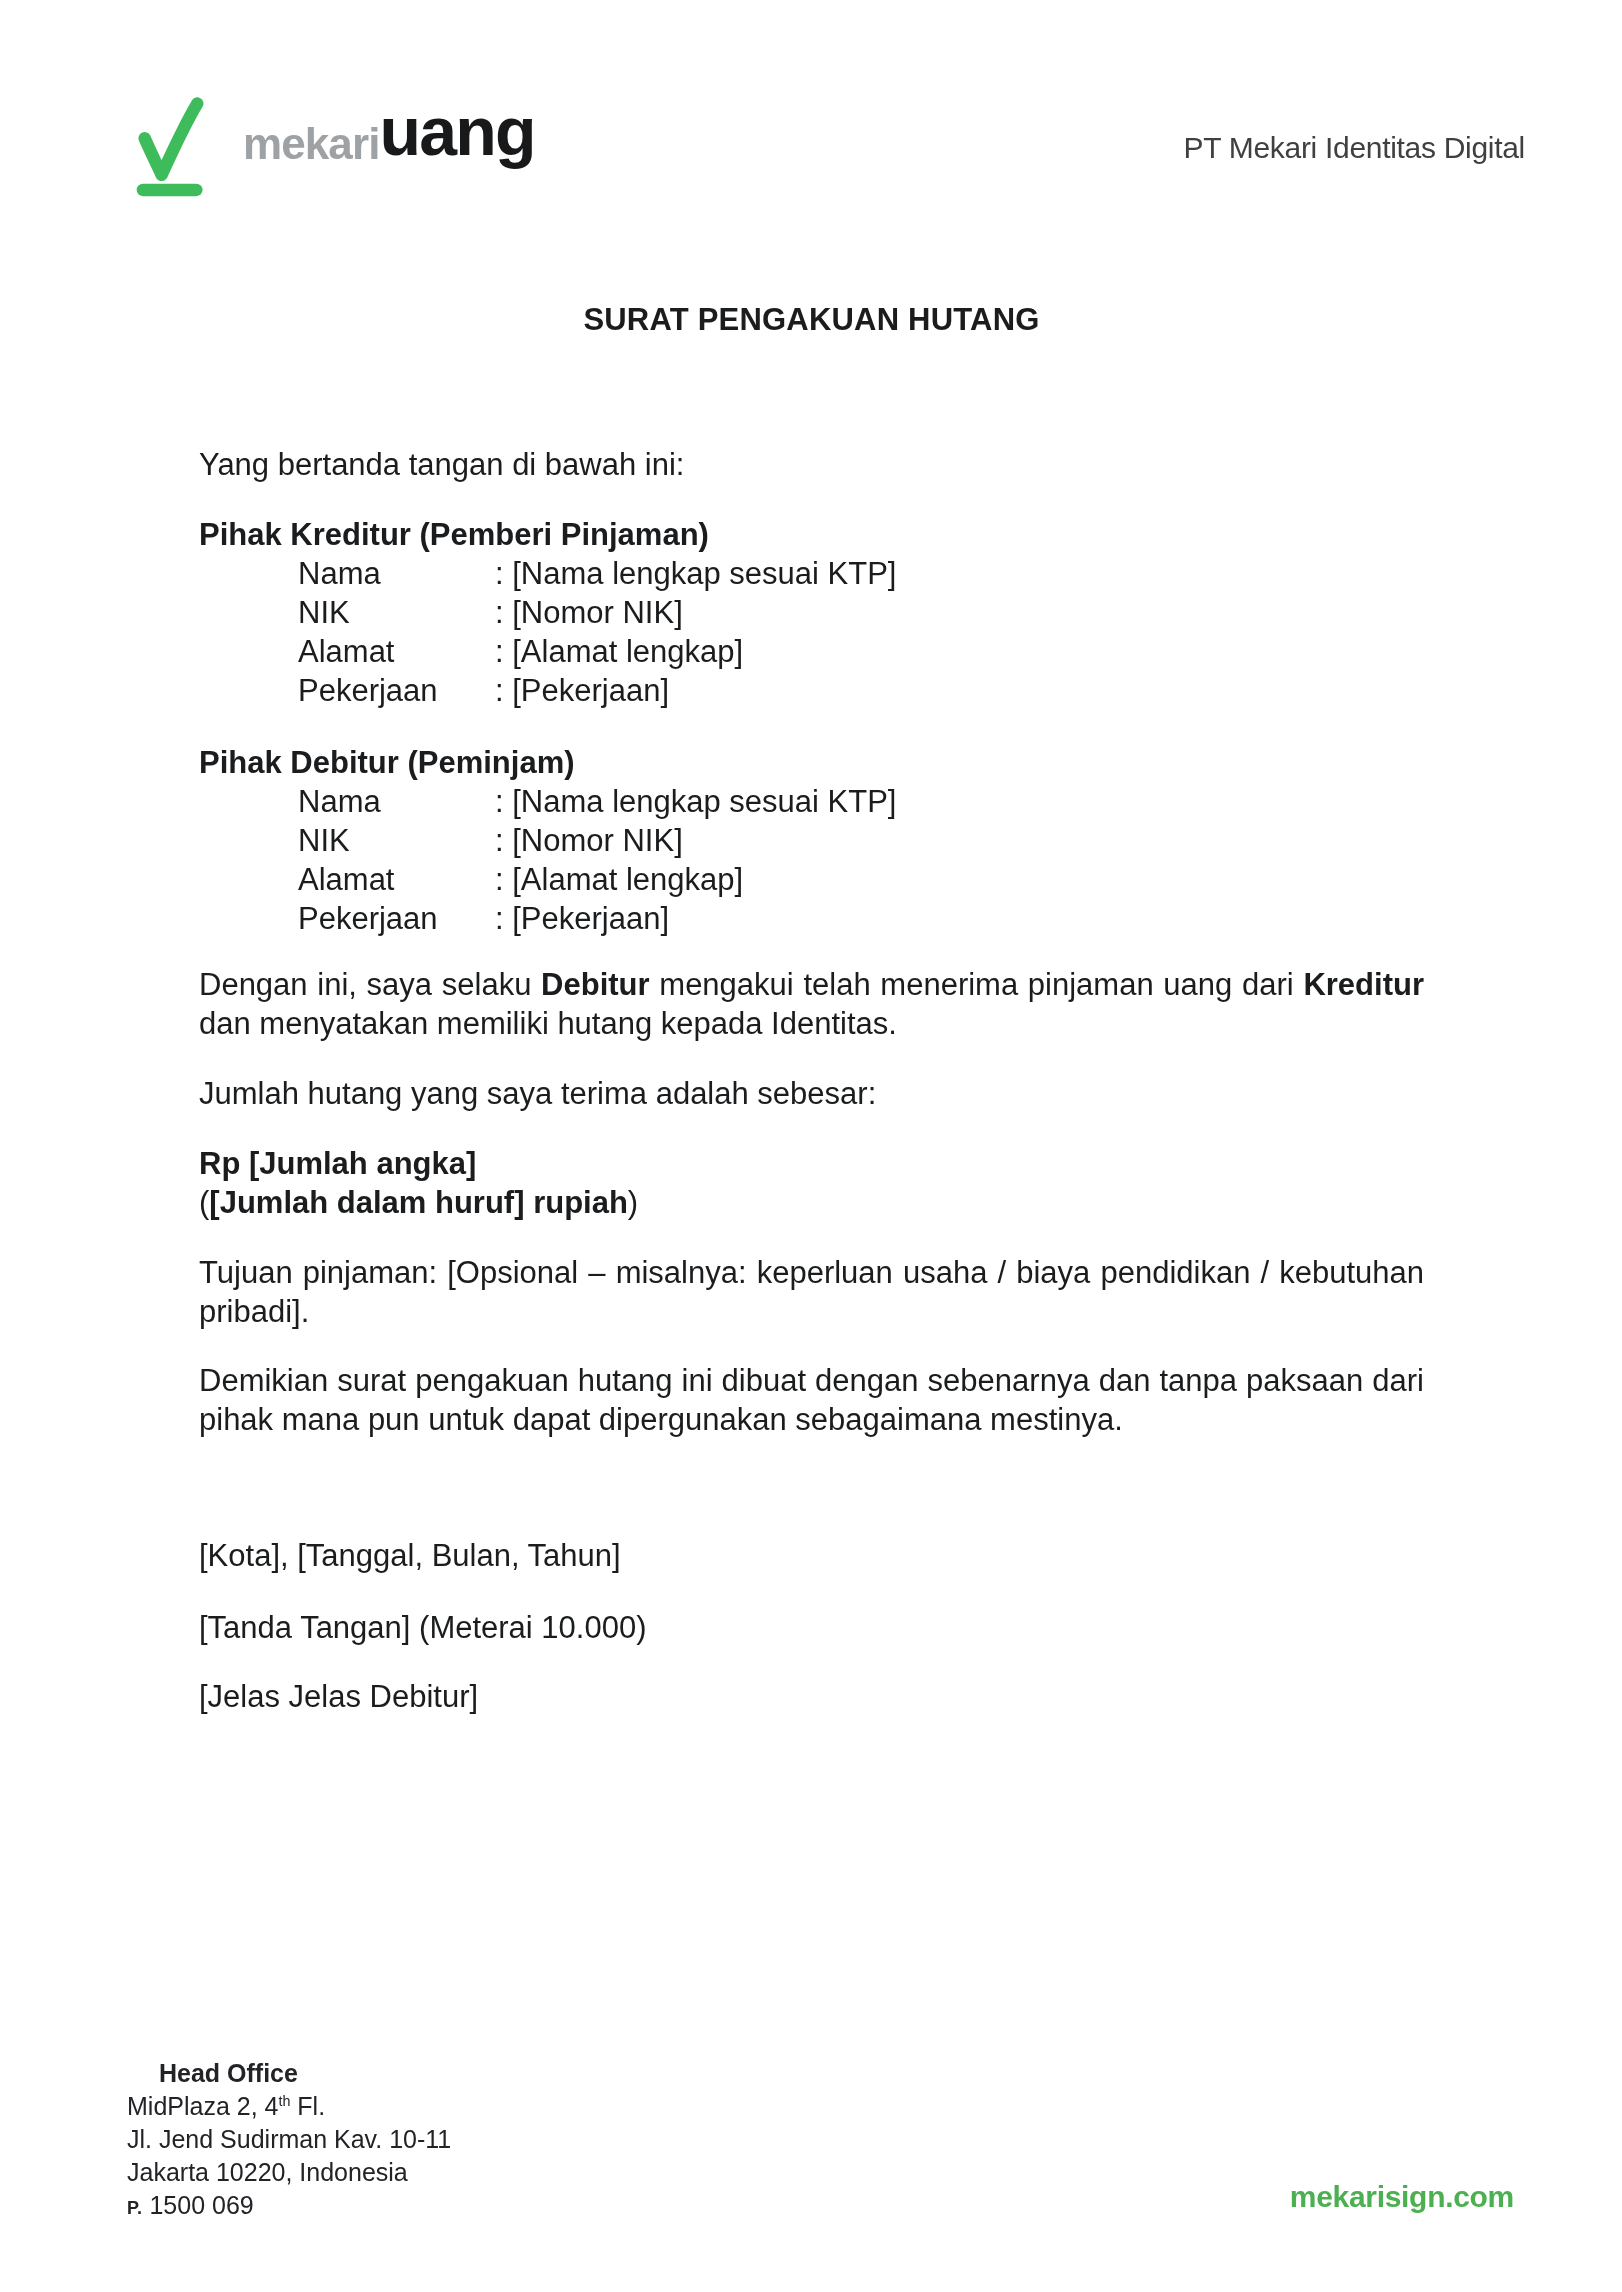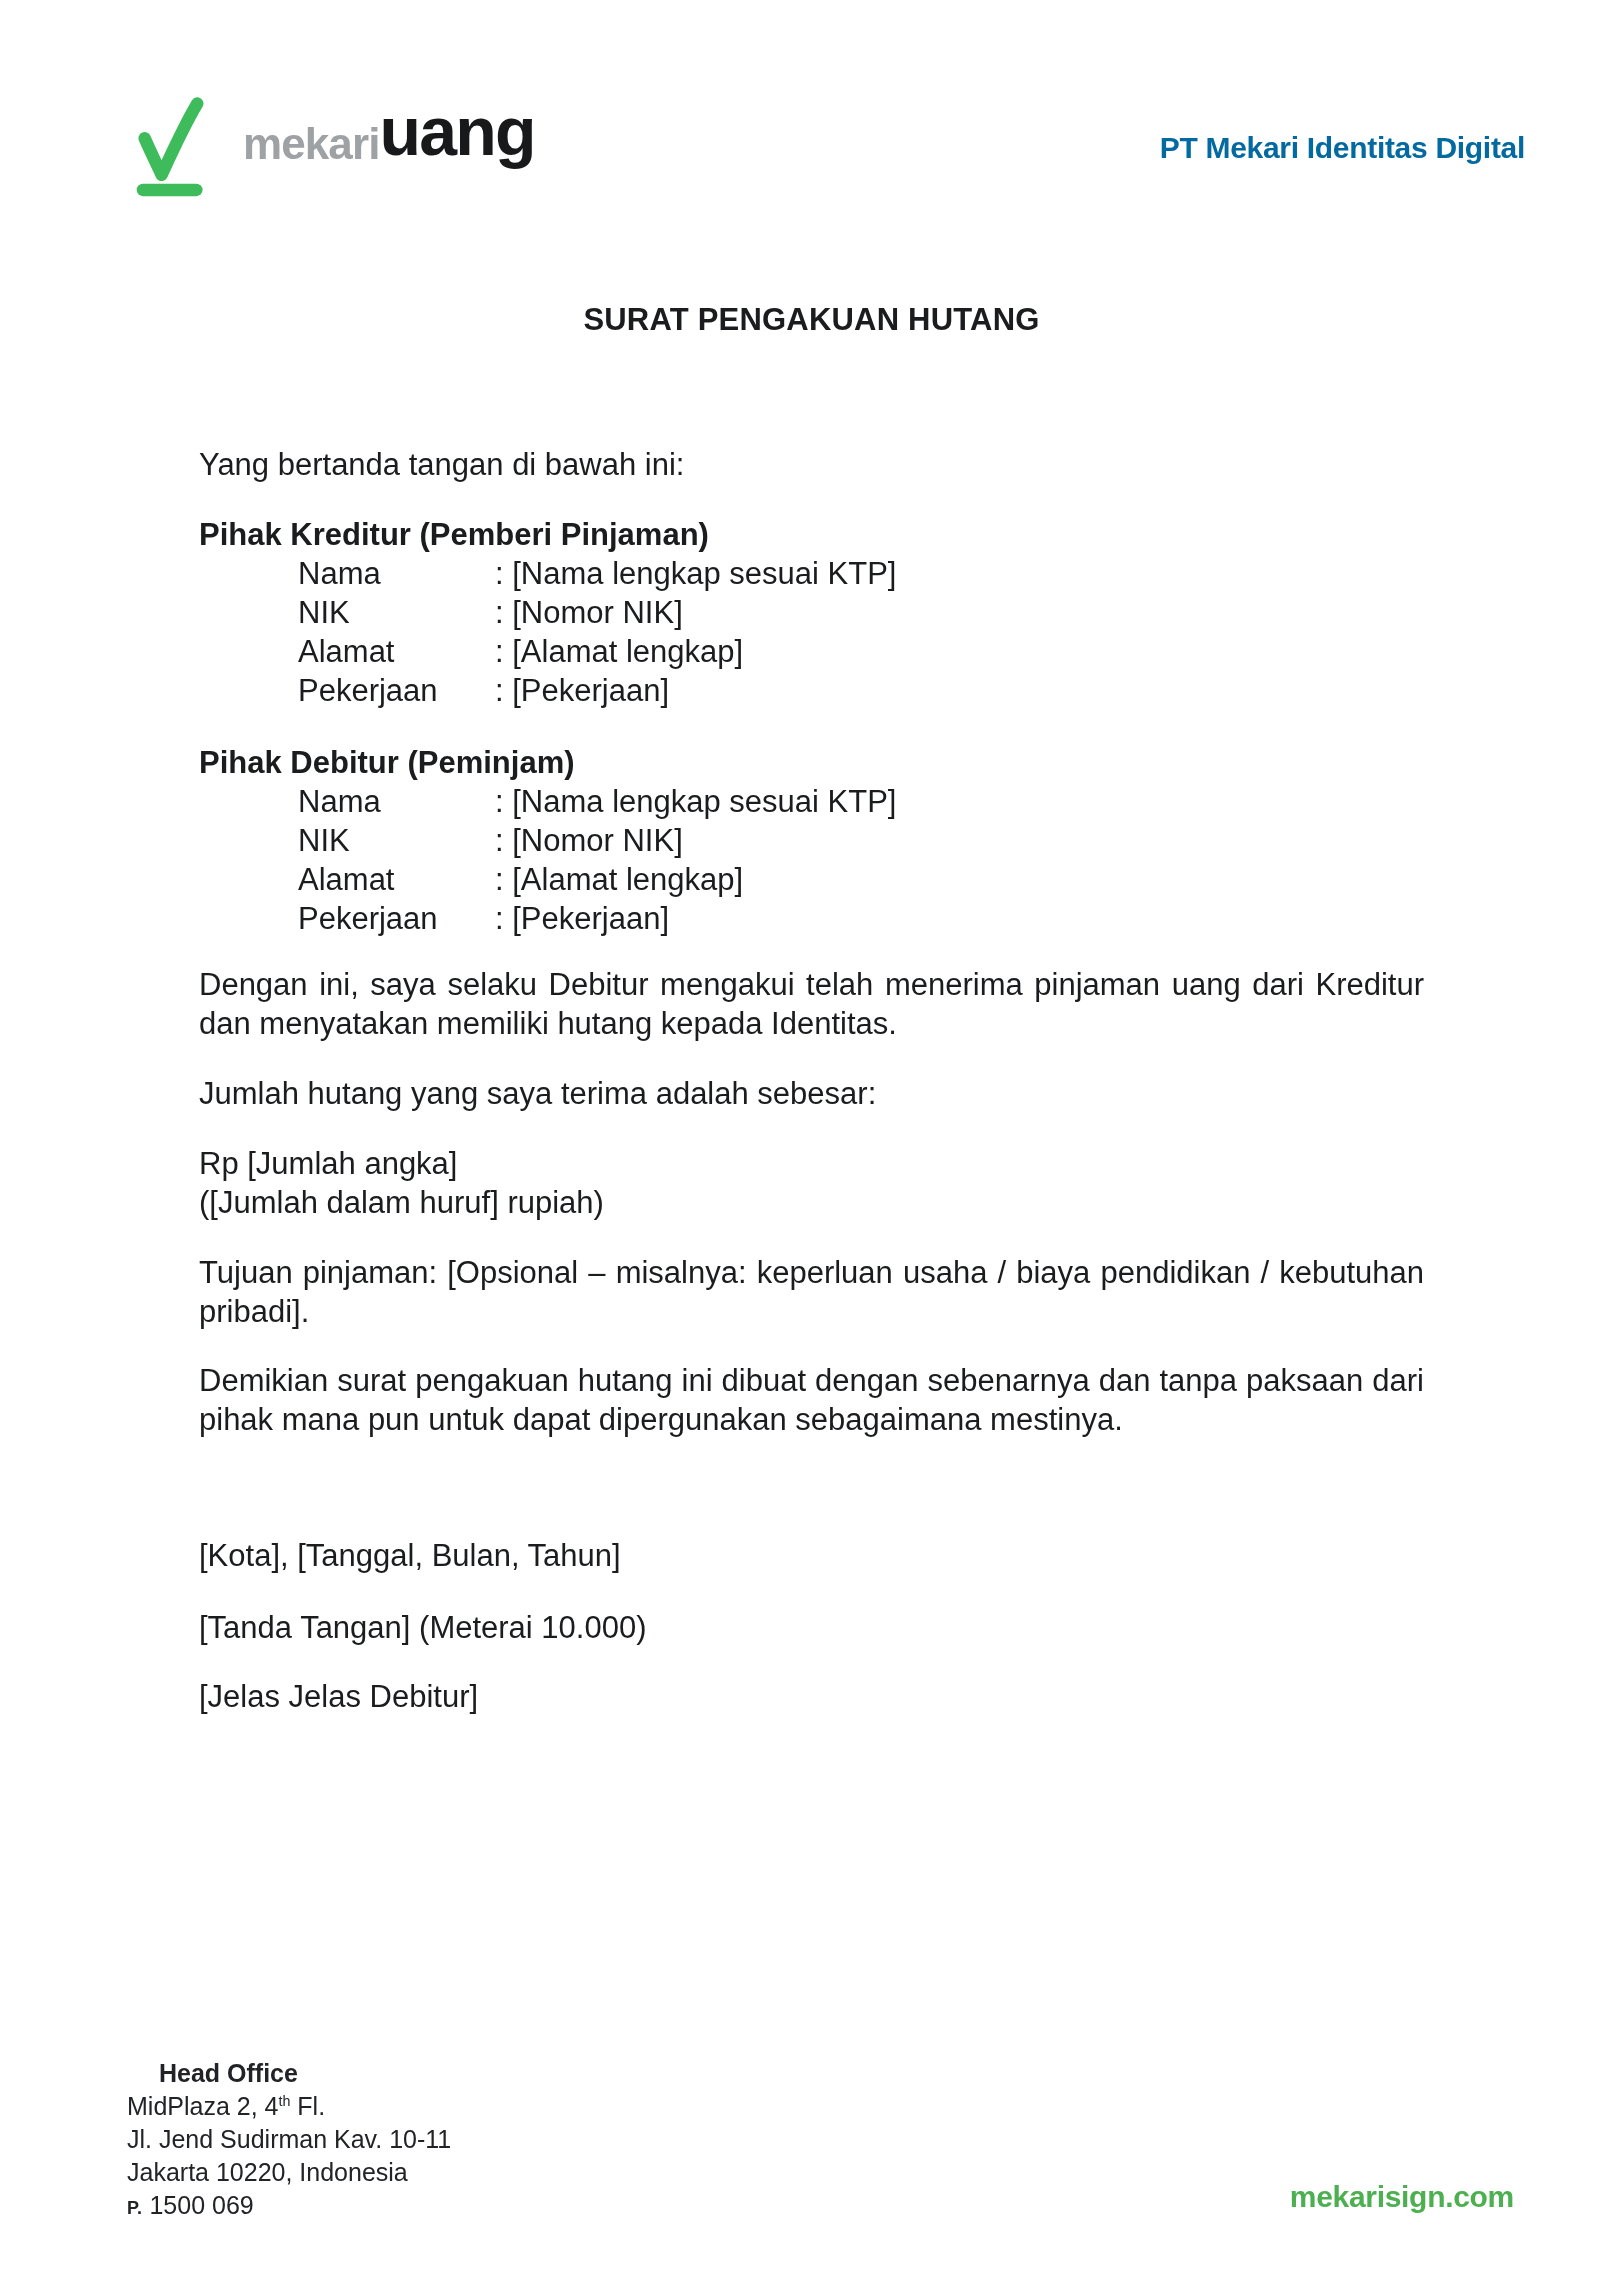--- a/index.html
+++ b/index.html
@@ -13,31 +13,31 @@
   }
   
   .logo{position:absolute;left:134px;top:97px;display:flex;align-items:flex-start;}
   .logo-mark{width:73px;height:104px;flex:0 0 auto;}
   .logo-text{margin-left:36px;display:flex;flex-direction:row;align-items:flex-end;}
   .logo-top{font-size:44px;line-height:47px;font-weight:600;color:#9fa2a5;letter-spacing:-0.9px;}
   .logo-bottom{font-size:68px;line-height:72px;font-weight:700;color:#17191b;letter-spacing:-1.8px;margin-top:-1.8px;}
   
   .company{
     position:absolute;top:131px;right:98px;
-    font-size:30px;font-weight:700;color:#0369a1;letter-spacing:-0.3px;
+    font-size:30px;font-weight:400;color:#404040;letter-spacing:-0.3px;
   }
   
   .doc-title{
     position:absolute;top:302px;left:0;width:100%;
     text-align:center;font-size:31px;font-weight:700;letter-spacing:0.2px;
   }
   
   .content{position:absolute;left:199px;top:0;width:1225px;font-size:31px;line-height:39px;}
   .content .block{position:absolute;left:0;width:1225px;margin:0;}
-  .b{font-weight:400;}
+  .b{font-weight:700;}
   .justify{text-align:justify;}
   .intro{top:445px;}
   .creditor{top:515px;}
   .debtor{top:743px;}
   .heading{font-weight:700;}
   .row{display:flex;}
   .row .lbl{margin-left:99px;width:197px;flex:0 0 auto;}
   .para1{top:965px;}
   .para2{top:1074px;}
   .amount{top:1144px;}

